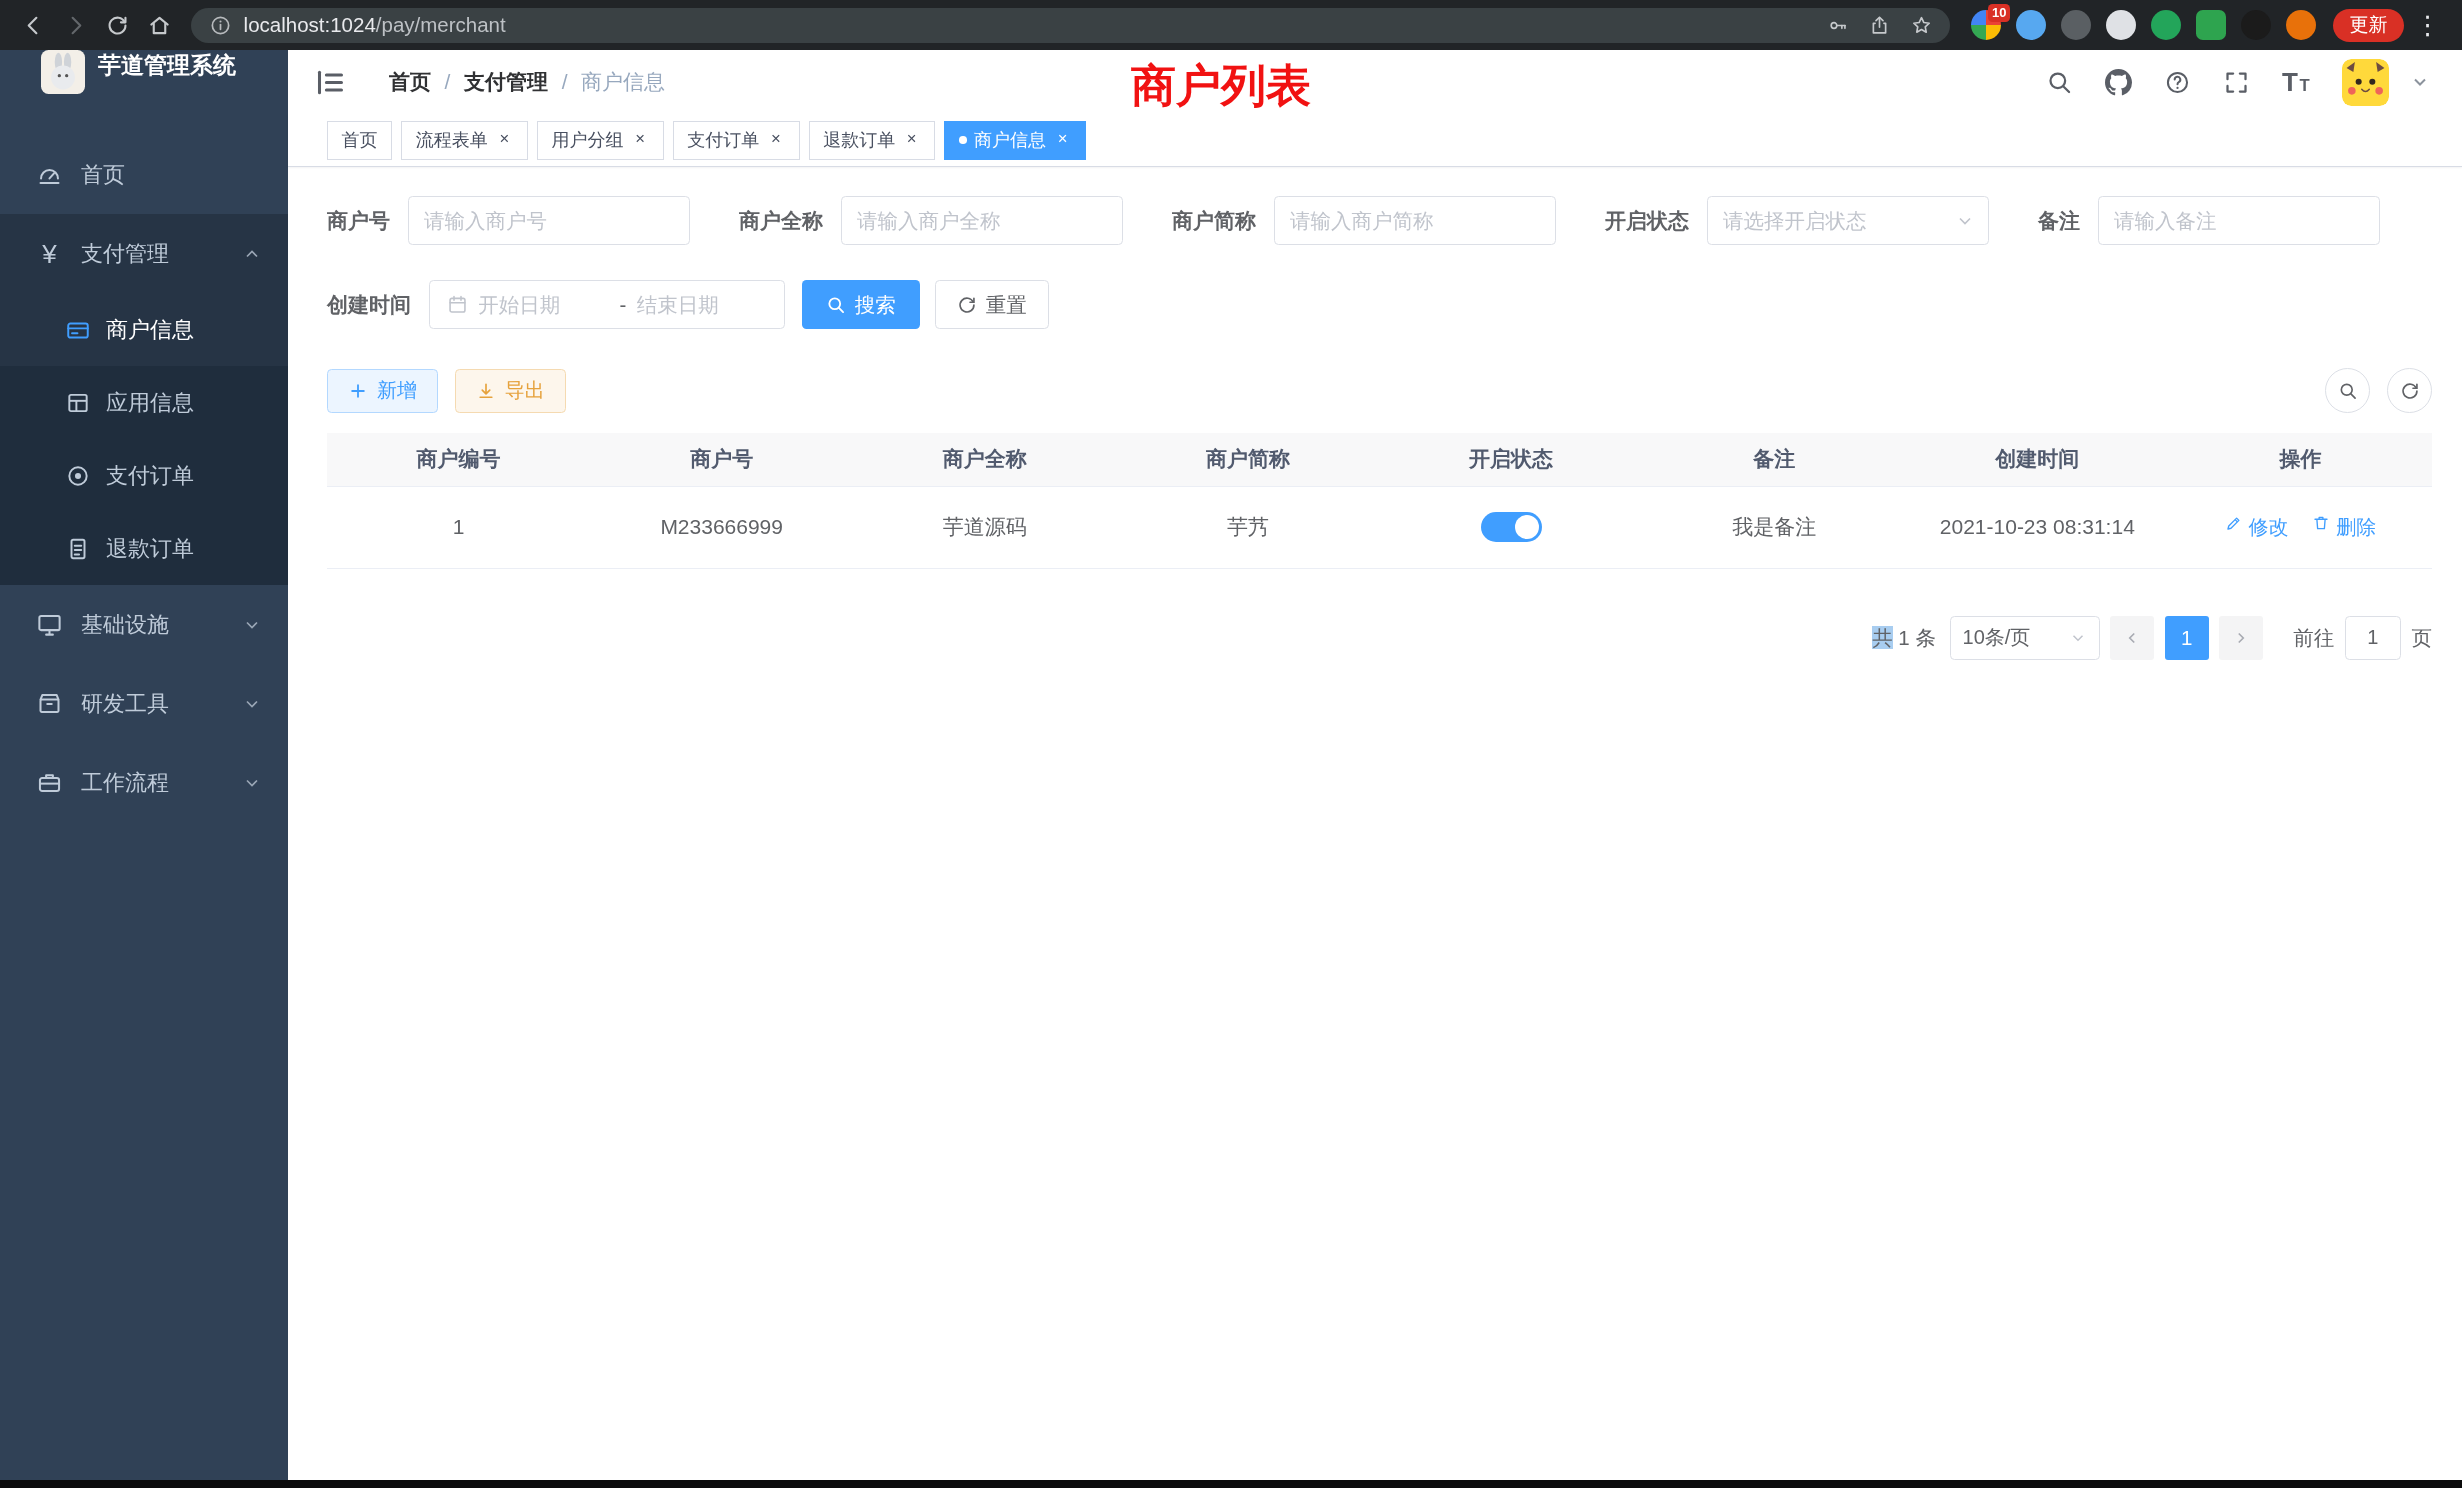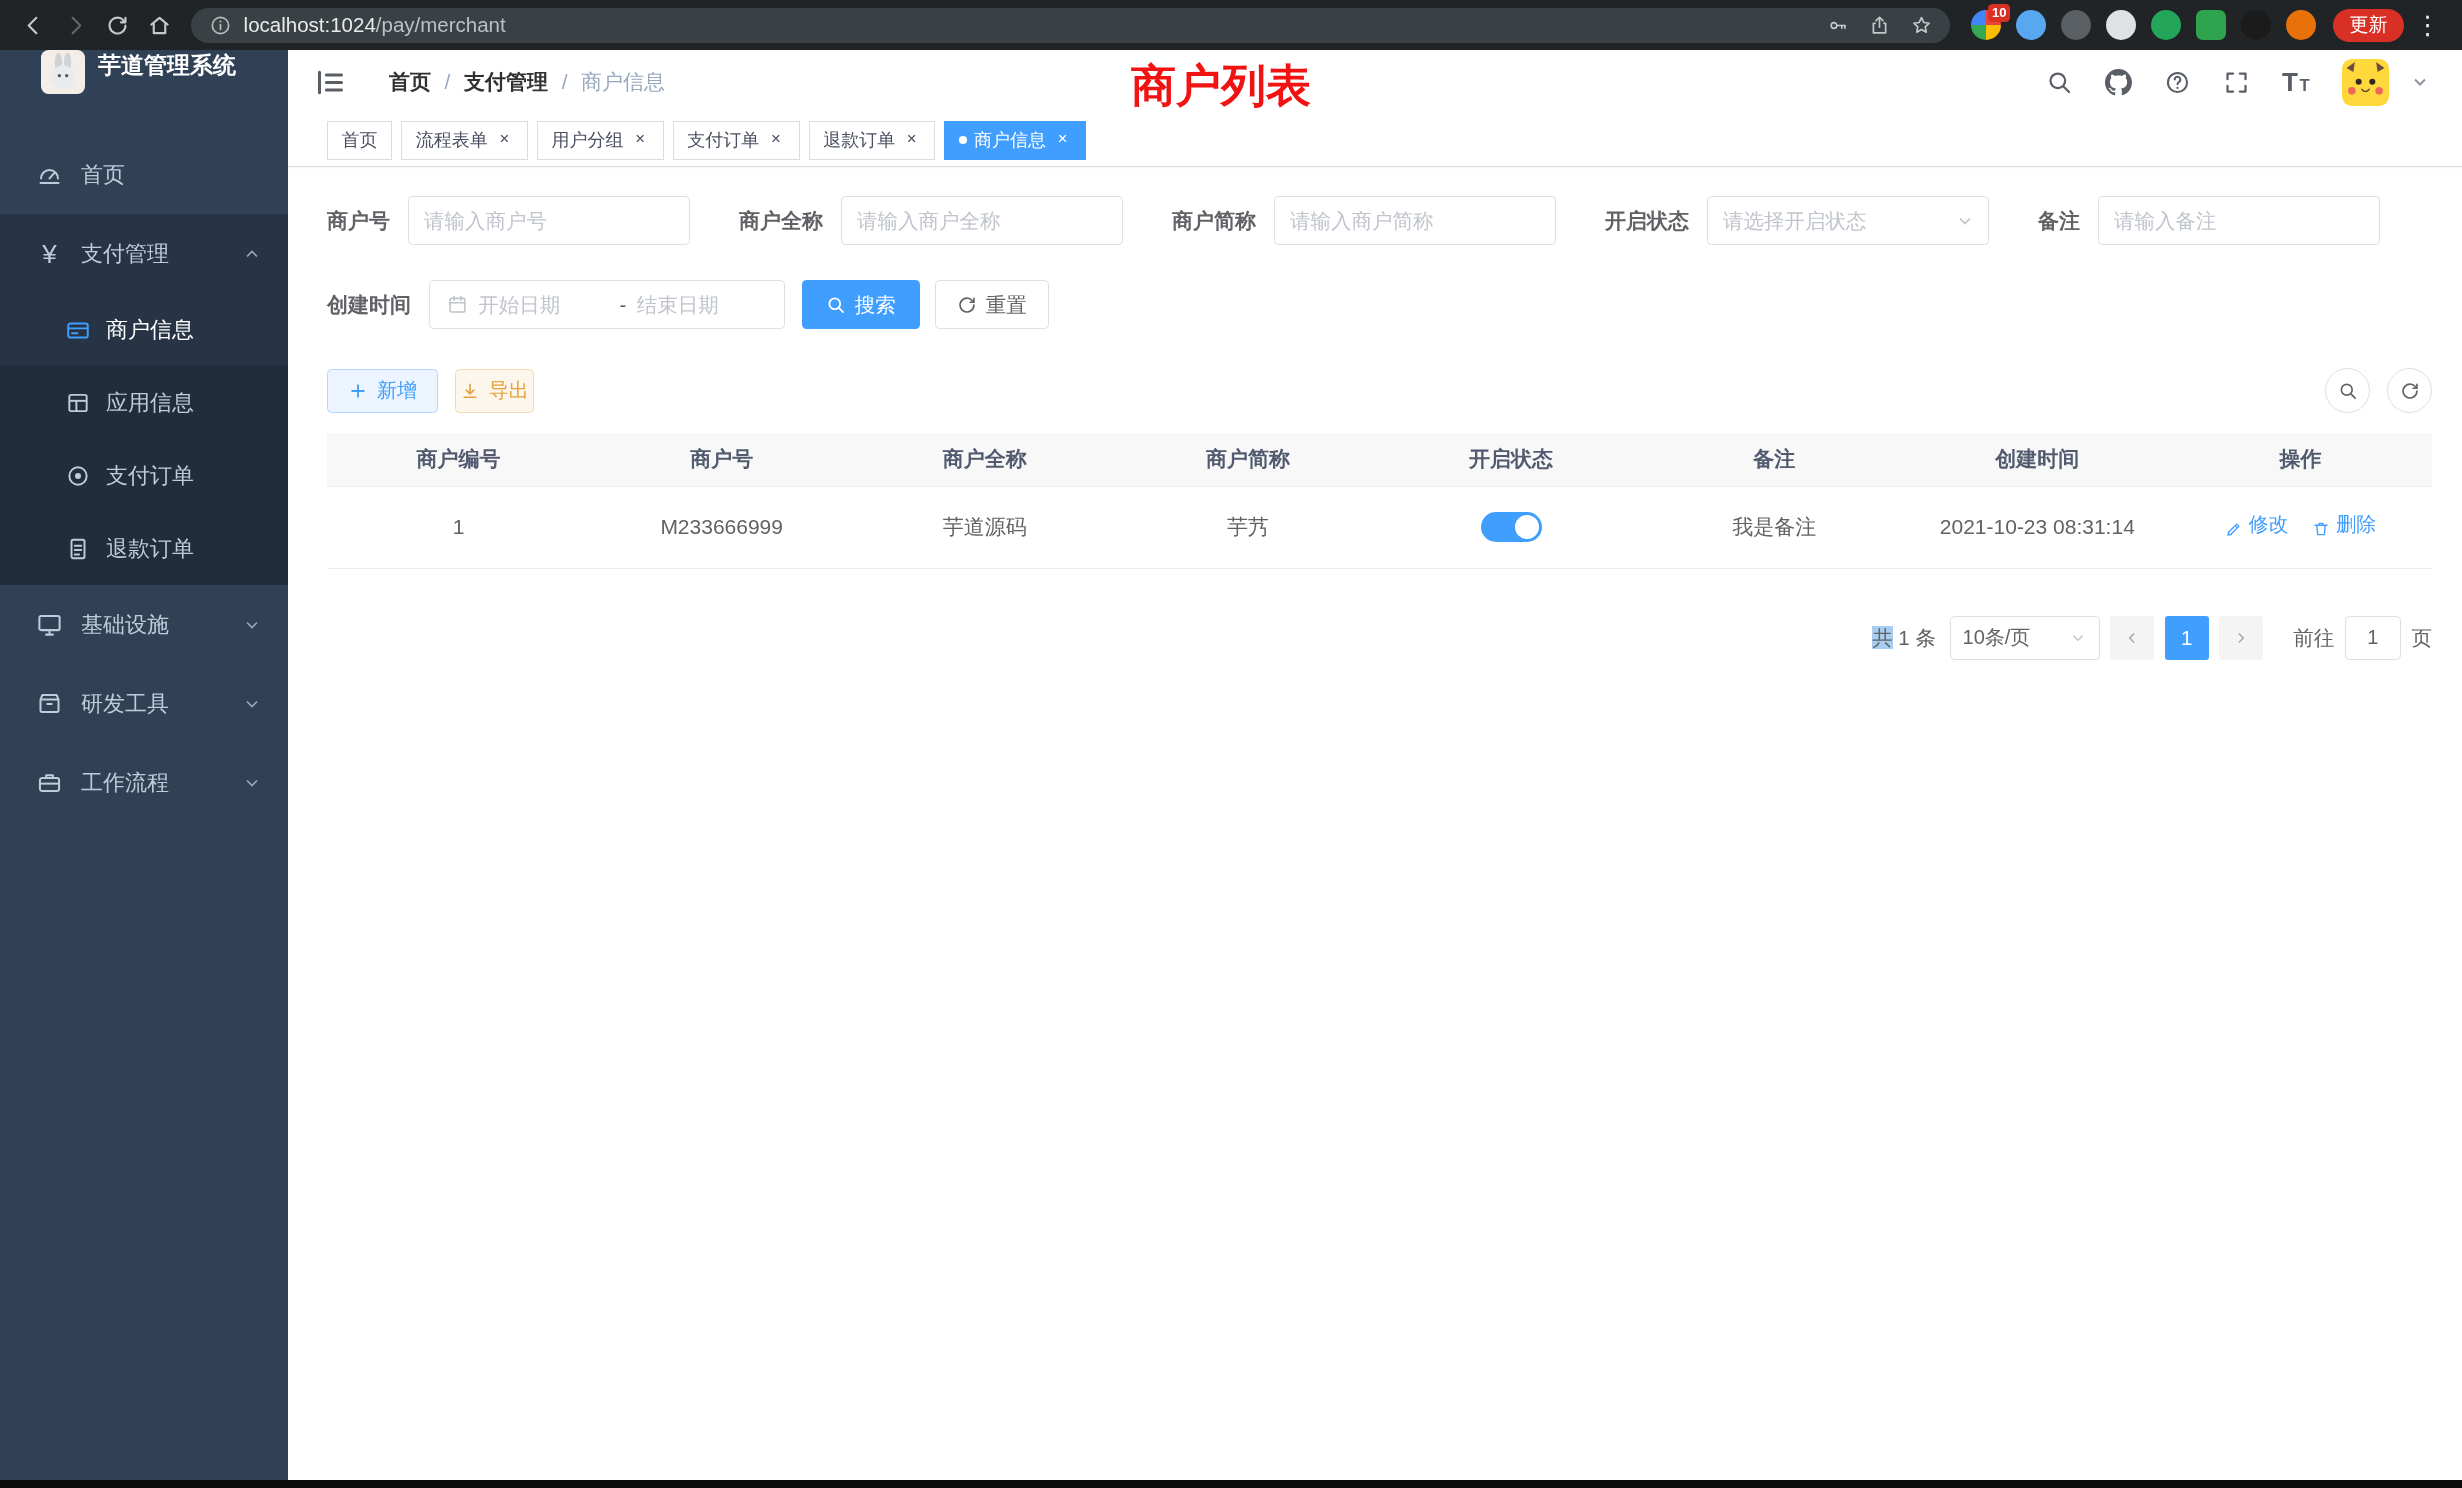--- a/index.html
+++ b/index.html
@@ -84,31 +84,31 @@
   .drange .cal{width:21px;height:21px;color:#c0c4cc;flex-shrink:0}
   .dph{font-size:20.5px;color:#c0c4cc;flex:1;white-space:nowrap}
   .dsep{color:#606266;font-size:20.5px}
   .btn{display:flex;align-items:center;gap:9px;border-radius:4.5px;font-size:20.5px;cursor:pointer;border:0.8px solid transparent;white-space:nowrap}
   .btn svg{width:20px;height:20px}
   .btn-search{height:49px;padding:0 23px;background:#409eff;color:#fff;margin-left:16.7px}
   .btn-reset{height:49px;padding:0 21px;background:#fff;border-color:#dcdfe6;color:#606266;margin-left:15px}
 
   .toolbar{display:flex;align-items:center;margin-bottom:20px}
   .btn-add{height:44px;padding:0 20px;background:#ecf5ff;border-color:#b3d8ff;color:#409eff;font-size:20px}
-  .btn-export{height:44px;padding:0 4px;background:#fdf6ec;border-color:#f5dab1;color:#e6a23c;font-size:20px;margin-left:16.7px}
+  .btn-export{height:44px;padding:0 20px;background:#fdf6ec;border-color:#f5dab1;color:#e6a23c;font-size:20px;margin-left:16.7px}
   .tool-right{margin-left:auto;display:flex;gap:16.7px}
   .circ{width:45px;height:45px;border-radius:50%;border:0.8px solid #dcdfe6;background:#fff;display:flex;align-items:center;justify-content:center;color:#606266;cursor:pointer}
   .circ svg{width:20px;height:20px}
 
   .gtable{width:100%;border-collapse:collapse;table-layout:fixed}
   .gtable th{height:53px;background:#f8f8f9;color:#515a6e;font-size:21px;font-weight:700;border-bottom:0.8px solid #ebeef5;text-align:center}
   .gtable td{height:82px;color:#606266;font-size:21px;text-align:center;border-bottom:0.8px solid #ebeef5}
   .switch{width:61px;height:30px;border-radius:15px;background:#409eff;position:relative;display:inline-block;vertical-align:middle;cursor:pointer}
   .switch::after{content:"";position:absolute;top:3px;right:3px;width:24px;height:24px;background:#fff;border-radius:50%}
-  .oplink{display:inline-flex;align-items:flex-end;gap:6px;color:#409eff;font-size:20px;cursor:pointer;margin:0 9px;white-space:nowrap}
+  .oplink{display:inline-flex;align-items:flex-start;gap:6px;color:#409eff;font-size:20px;cursor:pointer;margin:0 9px;white-space:nowrap}
   .oplink svg{width:18px;height:18px}
 
   .pager{display:flex;align-items:center;justify-content:flex-end;margin-top:47px;font-size:20.5px;color:#606266}
   .hl{background:#a8cdf0}
   .psize{width:150px;height:44px;border:0.8px solid #dcdfe6;border-radius:4.5px;display:flex;align-items:center;justify-content:space-between;padding:0 12px;cursor:pointer;color:#606266;font-size:20px;margin-left:13.6px}
   .psize svg{width:18px;height:18px;color:#c0c4cc}
   .pbtn{width:44px;height:44px;border-radius:3px;background:#f4f4f5;display:flex;align-items:center;justify-content:center;color:#a8abb2;cursor:pointer;margin-left:10.6px}
   .pbtn svg{width:18px;height:18px}
   .pcur{width:44px;height:44px;border-radius:3px;background:#409eff;color:#fff;display:flex;align-items:center;justify-content:center;font-size:20.5px;cursor:default;margin-left:10.6px}
   .goto{display:flex;align-items:center;gap:10.6px;margin-left:30px}

